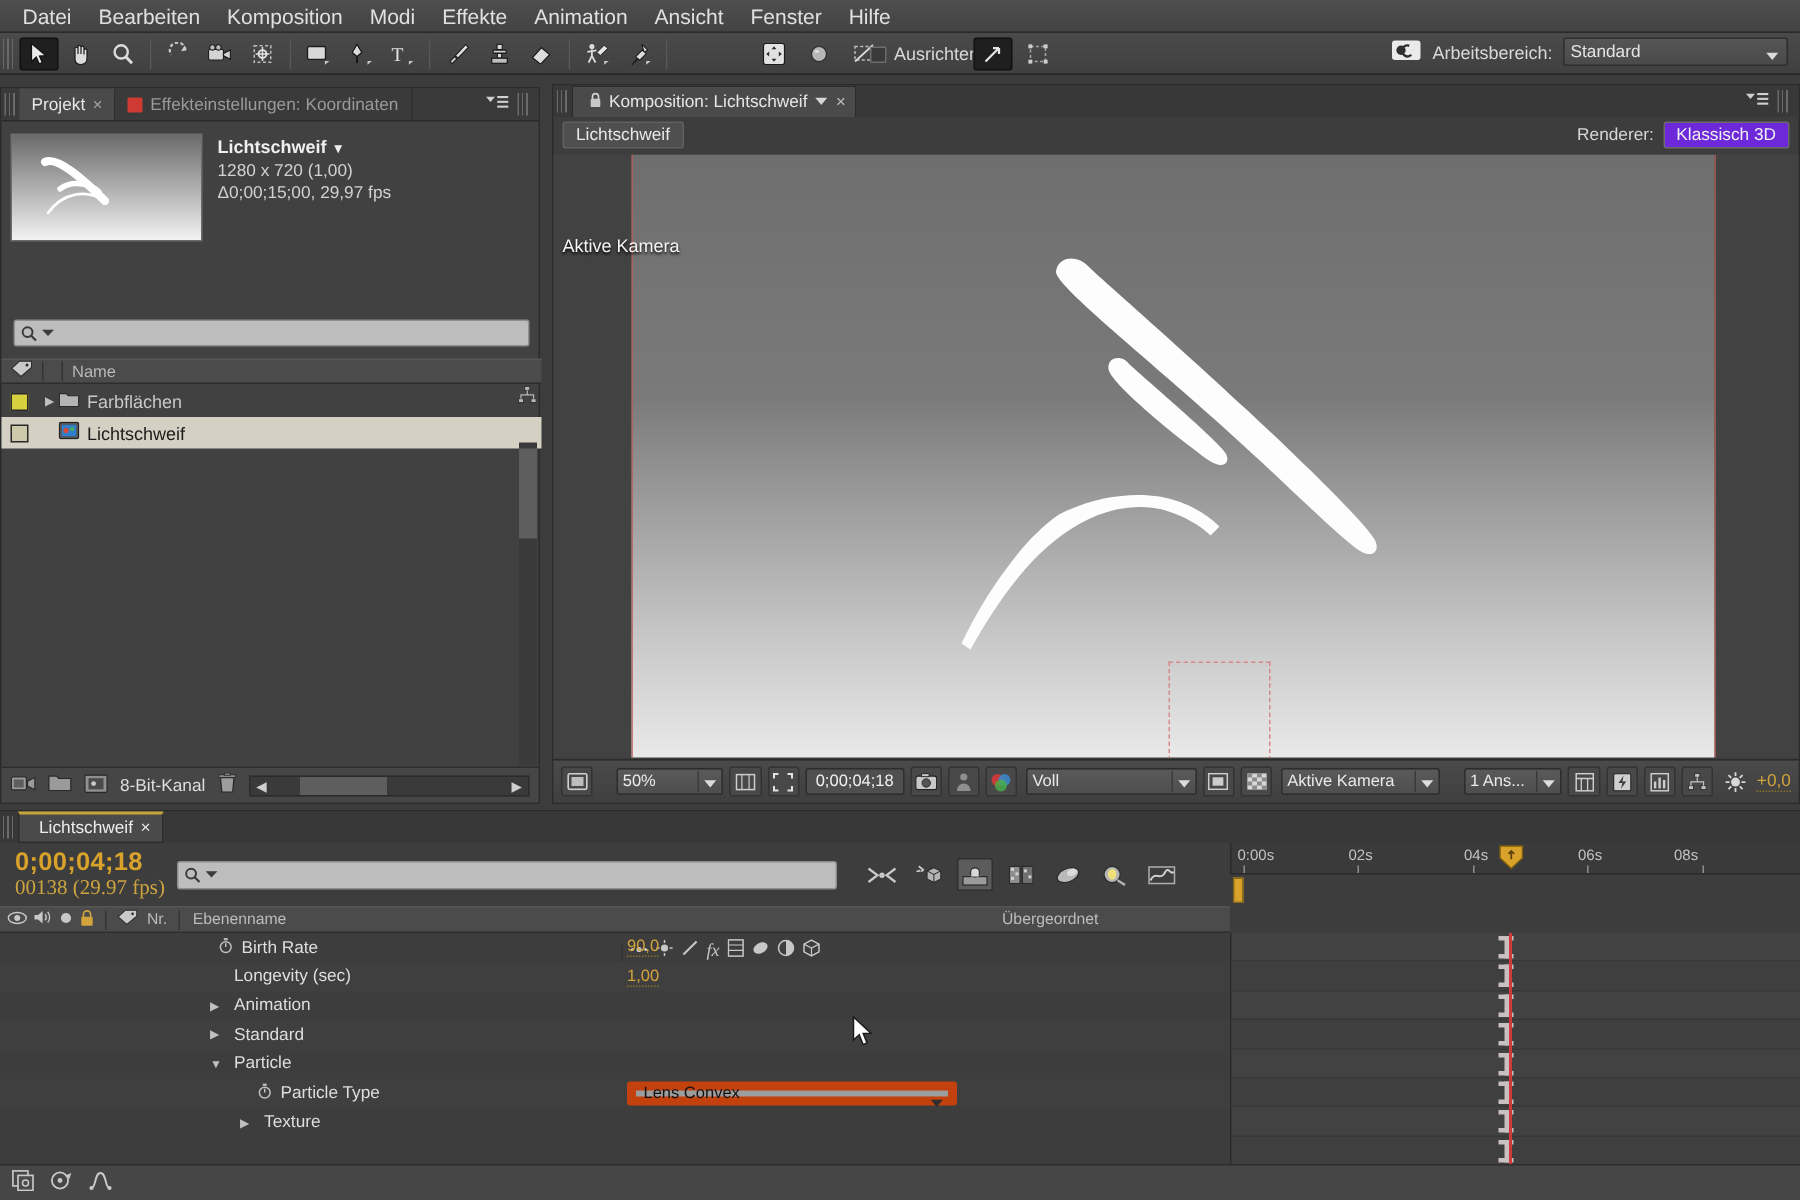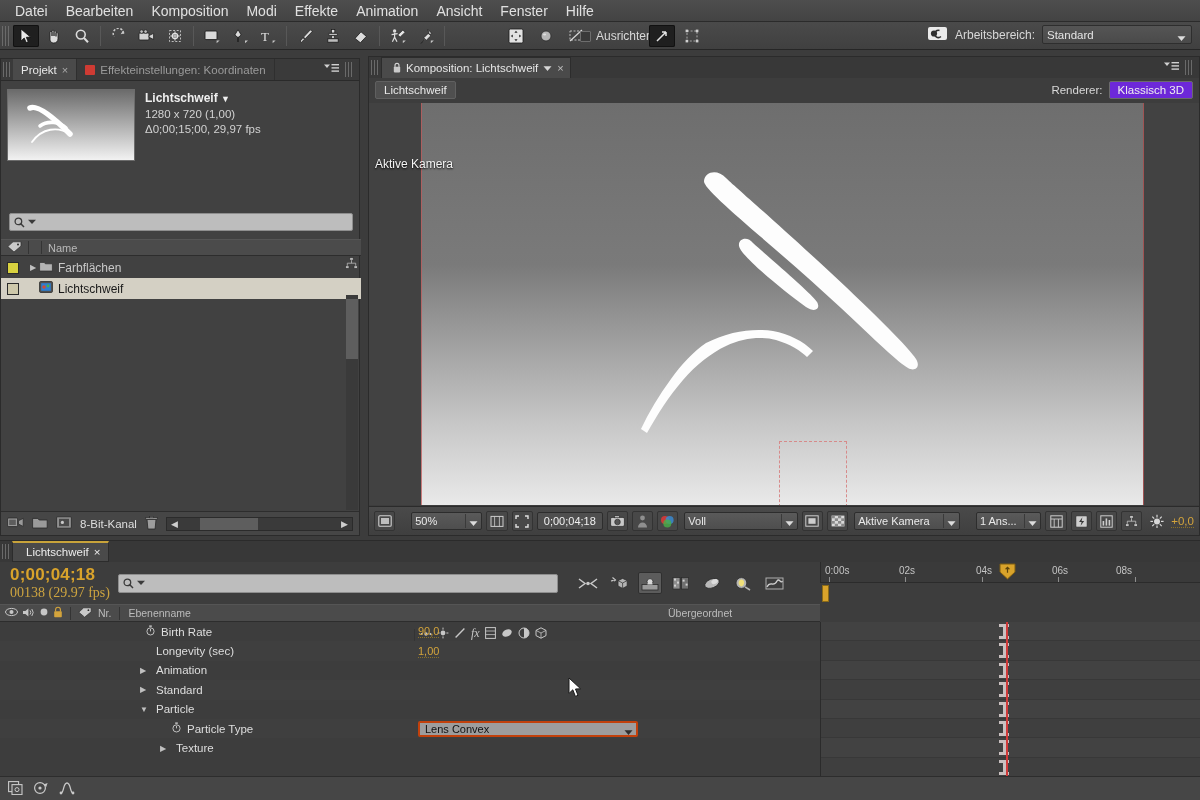--- a/index.html
+++ b/index.html
@@ -194,21 +194,21 @@
     background:#4b4b4b; border-top:1px solid #555; border-bottom:1px solid #2d2d2d;
     display:flex; align-items:center; font-size:10.5px; color:#bcbcbc;
   }
   .layers { position:absolute; left:0; top:81px; width:820px; bottom:24px; overflow:hidden; }
   .lrow { height:19.4px; display:flex; align-items:center; font-size:11.5px; color:#dedede; position:relative; }
   .lrow:nth-child(even) { background:#3f3f3f; }
   .lrow .lbl { position:absolute; }
   .val { position:absolute; left:418px; font-size:11px; color:#d3a43c; border-bottom:1px dotted #8a7128; }
   .dropdownval {
     position:absolute; left:418px; width:220px; height:16px;
-    background:#9d9d9d; border:2px solid #c2410c; border-radius:2px;
+    background:#9d9d9d; border:6px solid #c2410c; border-radius:2px;
     font-size:11px; color:#111; display:flex; align-items:center; padding:0 5px;
   }
   .dropdownval .arr2 { position:absolute; right:3px; top:3px; }
   .tl-graph { position:absolute; left:820px; top:81px; right:0; bottom:24px; background:#424242; border-left:1px solid #2b2b2b; overflow:hidden; }
   .grow { height:19.4px; border-bottom:1px solid #383838; position:relative; }
   .grow:nth-child(even) { background:#3f3f3f; }
   .bar { position:absolute; left:178px; top:2px; width:10px; height:15px; }
   .bar .stem { position:absolute; left:3.5px; top:0; width:3px; height:15px; background:#c9c0c0; }
   .bar .cap { position:absolute; left:0; width:10px; height:3px; background:#c9c0c0; }
   .playhead-line { position:absolute; left:185px; top:0; bottom:0; width:2px; background:#d03a3a; z-index:6; }

